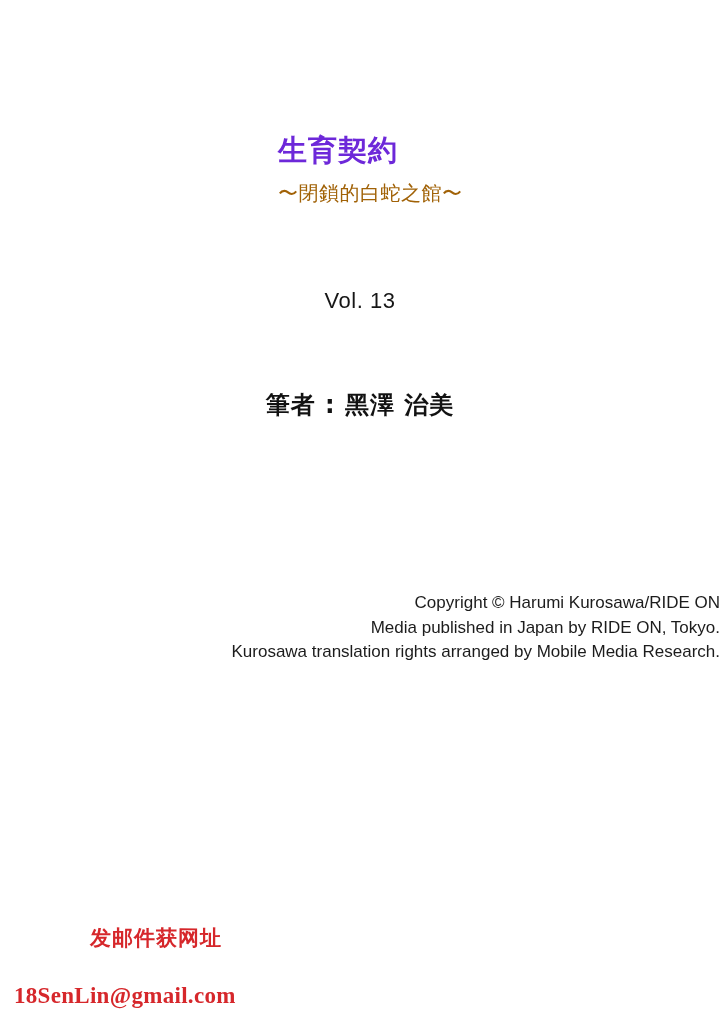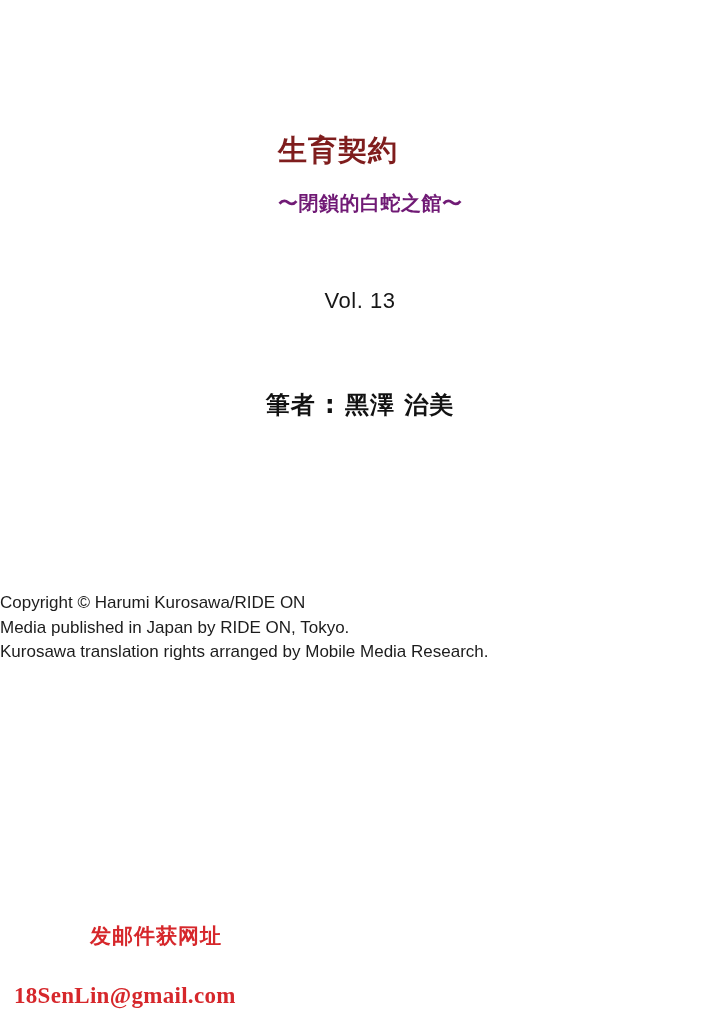--- a/index.html
+++ b/index.html
@@ -29,31 +29,31 @@
     left: 278px;
     top: 134px;
     text-align: left;
   }
   .title-main {
     font-family: "DejaVu Sans", sans-serif;
     font-size: 29px;
     font-weight: 600;
     letter-spacing: 1px;
     line-height: 1.15;
-    color: #7f1d1d;
+    color: #6d28d9;
     white-space: nowrap;
   }
   .title-sub {
     font-family: "DejaVu Sans", sans-serif;
     font-size: 20px;
-    font-weight: 700;
+    font-weight: 400;
     letter-spacing: 0.5px;
     line-height: 1.2;
-    margin-top: 24px;
-    color: #701a75;
+    margin-top: 14px;
+    color: #a16207;
     white-space: nowrap;
   }
 
   
   .volume {
     position: absolute;
     left: 0;
     right: 0;
     top: 288px;
     text-align: center;
@@ -77,40 +77,40 @@
     letter-spacing: 1px;
     color: #121212;
   }
 
   
   .copyright {
     position: absolute;
     left: 0;
     right: 0;
     top: 591px;
-    text-align: left;
+    text-align: right;
     font-family: "Liberation Sans", sans-serif;
     font-size: 17px;
     line-height: 24.5px;
     color: #1c1c1c;
   }
   .copyright div {
     white-space: nowrap;
   }
 
   
   .watermark {
     position: absolute;
     left: 14px;
     bottom: 4px;
     text-align: left;
     color: #d6272b;
   }
   .wm-line1 {
-    font-family: Liberation Mono, monospace;
+    font-family: Liberation Serif, serif;
     font-size: 21px;
     font-weight: 700;
     letter-spacing: 1px;
     margin-left: 76px;
     line-height: 1.25;
     white-space: nowrap;
   }
   .wm-line2 {
     font-family: "Liberation Serif", serif;
     font-size: 23px;

